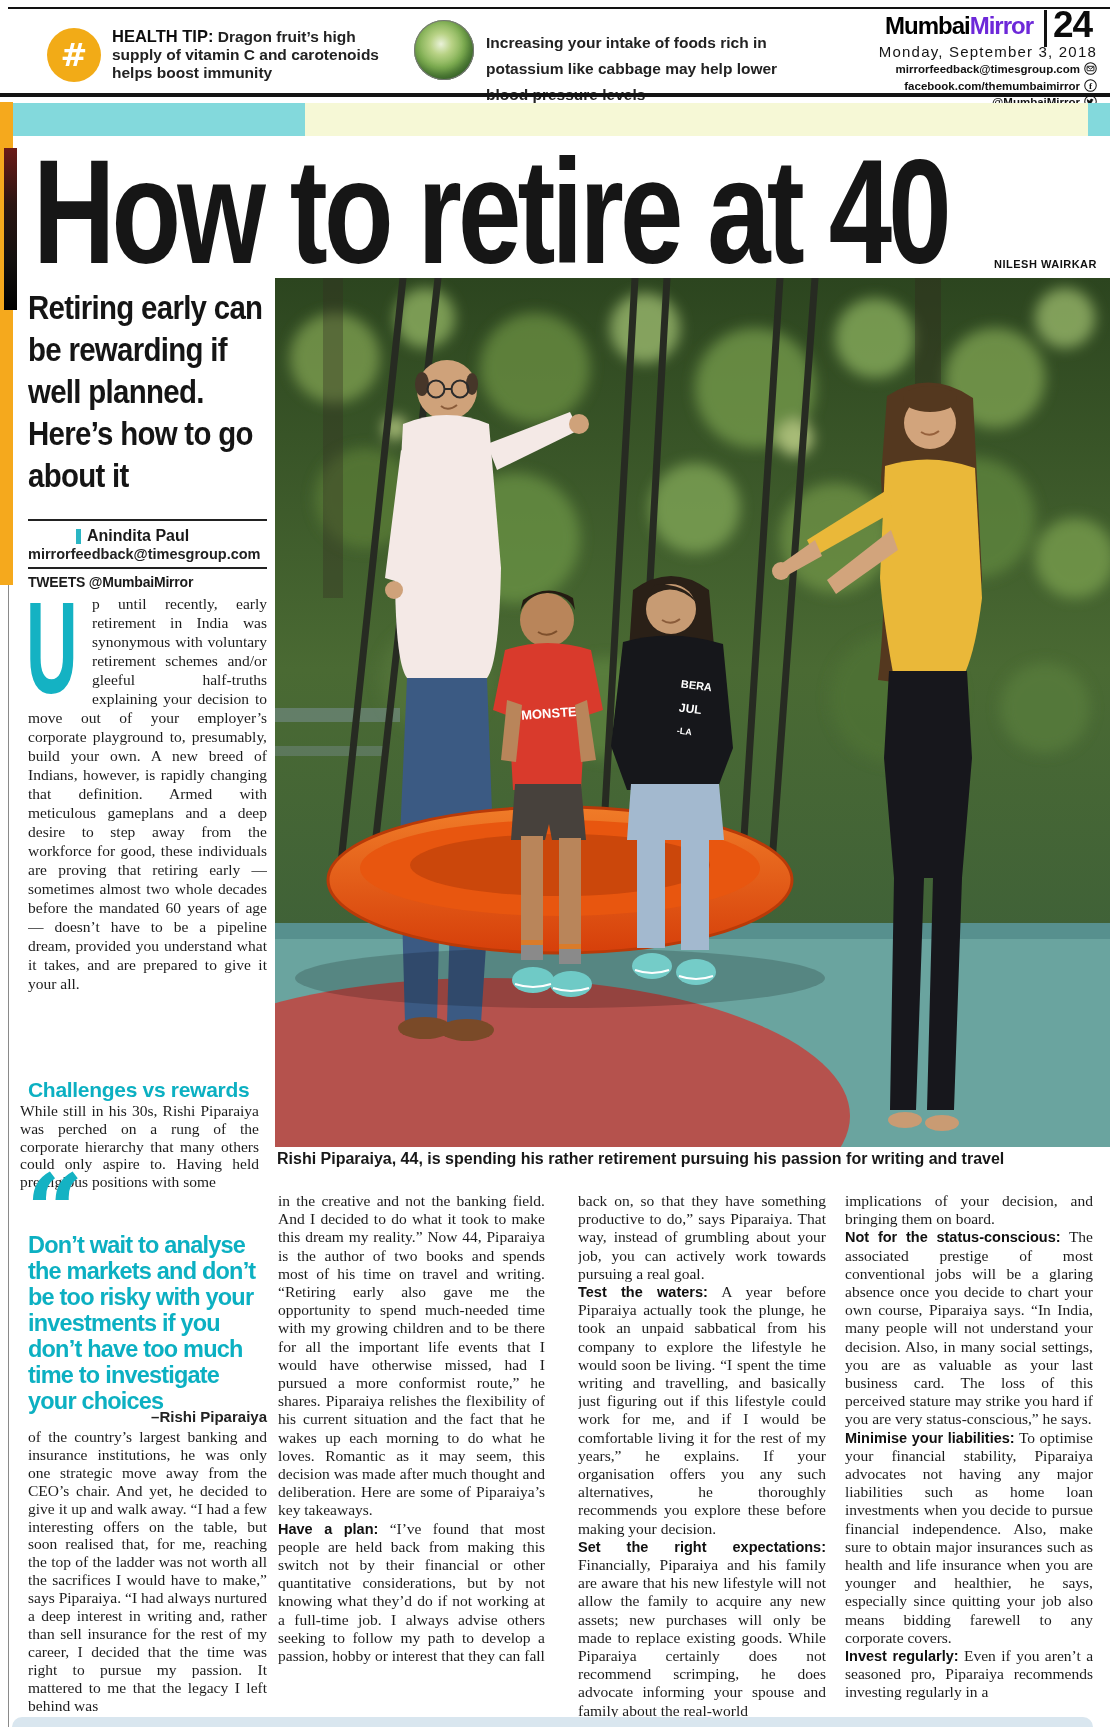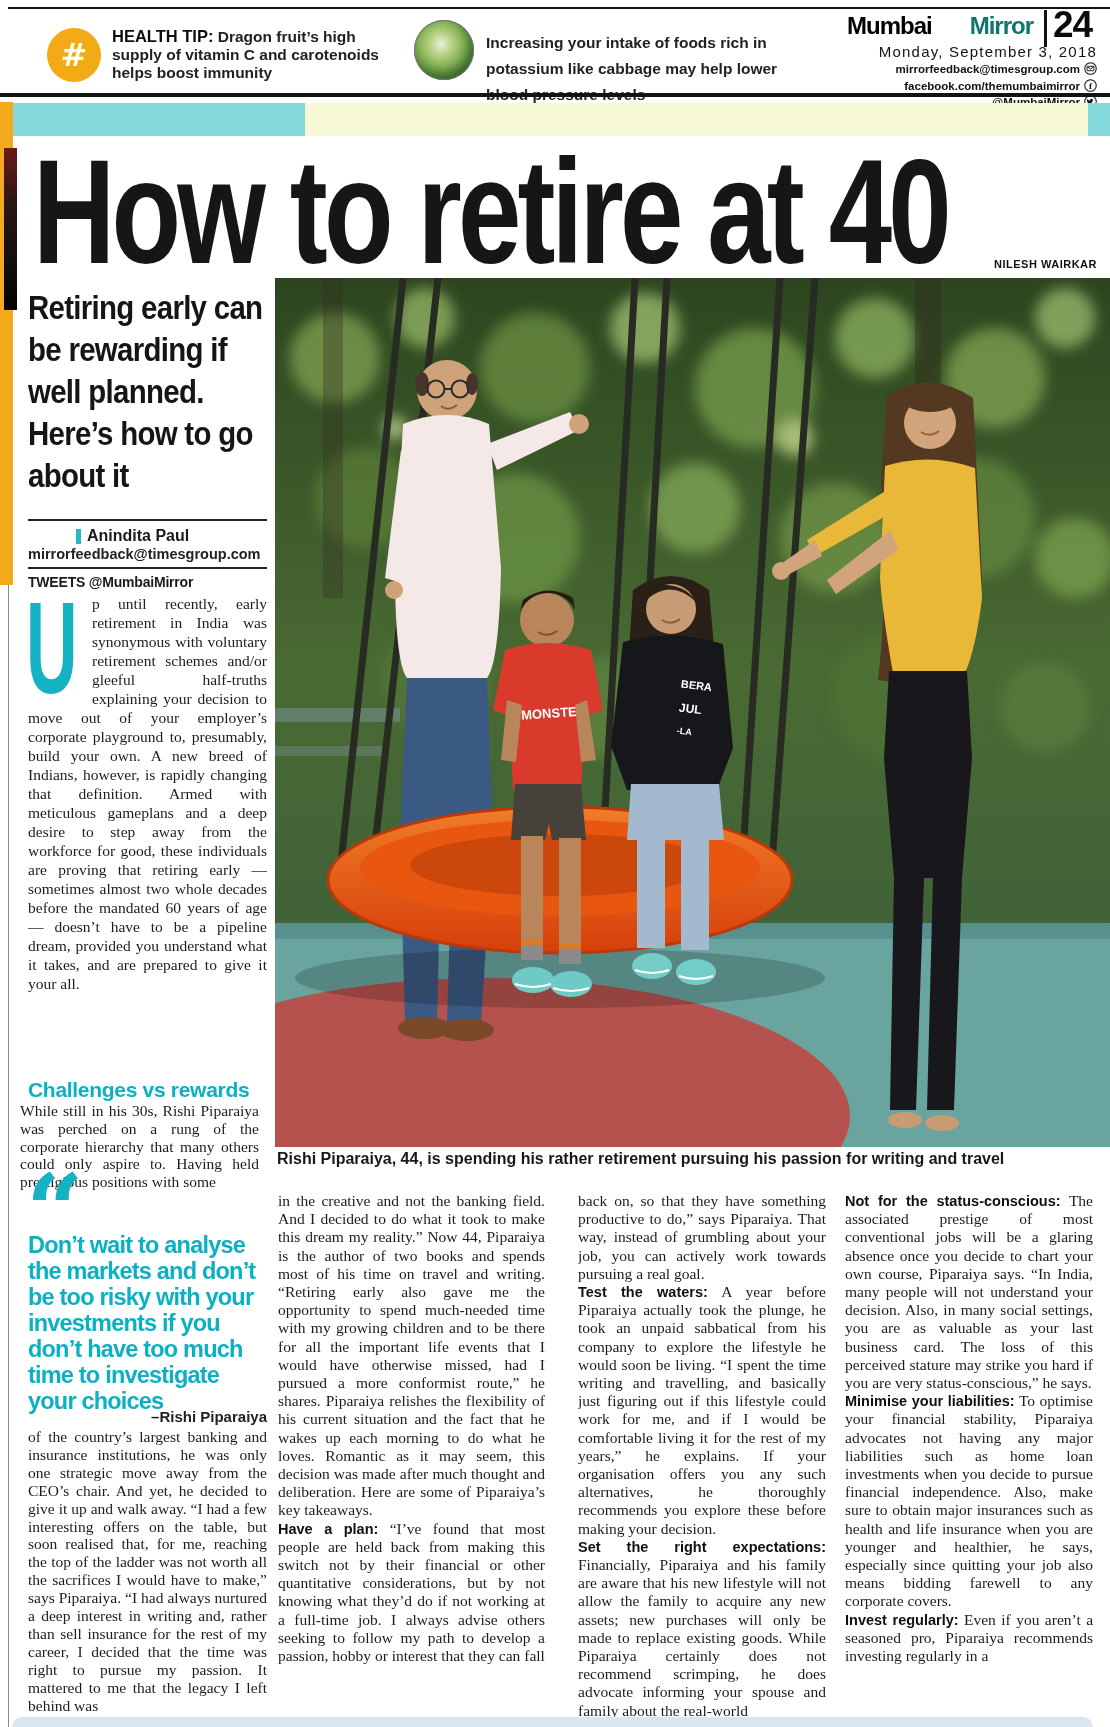--- a/index.html
+++ b/index.html
@@ -14,21 +14,21 @@
                display:flex;align-items:center;justify-content:center;color:#fff;
                font-weight:bold;font-size:32px;font-family:"DejaVu Sans",sans-serif;}
   .tip1{left:112px;top:27px;width:290px;font-size:15.5px;line-height:18px;font-weight:bold;color:#222;}
   .tip1 b{color:#0d0d0d;font-size:16.5px;}
   .cabbage{left:414px;top:20px;width:60px;height:60px;border-radius:50%;
            background:radial-gradient(circle at 45% 40%, #eaf2d9 0%, #b8d285 22%, #7fae52 48%, #4e7d35 78%, #38632a 100%);
            box-shadow:inset 0 0 0 1px #777, inset -4px -6px 10px rgba(20,60,20,.45);}
   .tip2{left:486px;top:30px;width:320px;font-size:15.5px;line-height:26px;font-weight:bold;color:#222;}
   .brand{right:77px;top:12px;font-weight:bold;font-size:24px;letter-spacing:-1px;white-space:nowrap;}
   .brand .b1{color:#000;}
-  .brand .b2{color:#0f766e;margin-left:38px;}
+  .brand .b2{color:#6d28d9;}
   .vline{left:1044px;top:10px;width:3px;height:37px;background:#111;}
   .pageno{left:1053px;top:4px;font-weight:bold;font-size:37px;letter-spacing:-1px;color:#0b0b0b;}
   .mdate{right:13px;top:43px;font-weight:normal;font-size:15px;letter-spacing:1.2px;color:#141414;white-space:nowrap;}
   .contacts{right:13px;top:62px;text-align:right;font-weight:bold;font-size:11.5px;line-height:13.5px;color:#111;}
   .contacts .row{white-space:nowrap;}
   .cicon{display:inline-block;vertical-align:-2px;margin-left:4px;}
 
   
   .band-t1{left:13px;top:103px;width:292px;height:33px;background:#83d9dc;}
   .band-y {left:305px;top:103px;width:783px;height:33px;background:#f6f8d6;}
@@ -301,19 +301,20 @@
   <div class="abs bodycol serif col2">
     <p>in the creative and not the banking field. And I decided to do what it took to make this dream my reality.” Now 44, Piparaiya is the author of two books and spends most of his time on travel and writing. “Retiring early also gave me the opportunity to spend much-needed time with my growing children and to be there for all the important life events that I would have otherwise missed, had I pursued a more conformist route,” he shares. Piparaiya relishes the flexibility of his current situation and the fact that he wakes up each morning to do what he loves. Romantic as it may seem, this decision was made after much thought and deliberation. Here are some of Piparaiya’s key takeaways.</p>
     <p><span class="lead">Have a plan:</span> <span>“I’ve found that most people are held back from making this switch not by their financial or other quantitative considerations, but by not knowing what they’d do if not working at a full-time job. I always advise others seeking to follow my path to develop a passion, hobby or interest that they can fall</span></p>
   </div>
   <div class="abs bodycol serif col3">
     <p>back on, so that they have something productive to do,” says Piparaiya. That way, instead of grumbling about your job, you can actively work towards pursuing a real goal.</p>
     <p><span class="lead">Test the waters:</span> <span>A year before Piparaiya actually took the plunge, he took an unpaid sabbatical from his company to explore the lifestyle he would soon be living. “I spent the time writing and travelling, and basically just figuring out if this lifestyle could work for me, and if I would be comfortable living it for the rest of my years,” he explains. If your organisation offers you any such alternatives, he thoroughly recommends you explore these before making your decision.</span></p>
     <p><span class="lead">Set the right expectations:</span> <span>Financially, Piparaiya and his family are aware that his new lifestyle will not allow the family to acquire any new assets; new purchases will only be made to replace existing goods. While Piparaiya certainly does not recommend scrimping, he does advocate informing your spouse and family about the real-world</span></p>
   </div>
   <div class="abs bodycol serif col4">
+    <p>implications of your decision, and bringing them on board.</p>
     <p><span class="lead">Not for the status-conscious:</span> <span>The associated prestige of most conventional jobs will be a glaring absence once you decide to chart your own course, Piparaiya says. “In India, many people will not understand your decision. Also, in many social settings, you are as valuable as your last business card. The loss of this perceived stature may strike you hard if you are very status-conscious,” he says.</span></p>
     <p><span class="lead">Minimise your liabilities:</span> <span>To optimise your financial stability, Piparaiya advocates not having any major liabilities such as home loan investments when you decide to pursue financial independence. Also, make sure to obtain major insurances such as health and life insurance when you are younger and healthier, he says, especially since quitting your job also means bidding farewell to any corporate covers.</span></p>
     <p><span class="lead">Invest regularly:</span> <span>Even if you aren’t a seasoned pro, Piparaiya recommends investing regularly in a</span></p>
   </div>
 
   <div class="abs bottomstrip"></div>
 </div>
 
 </body></html>

